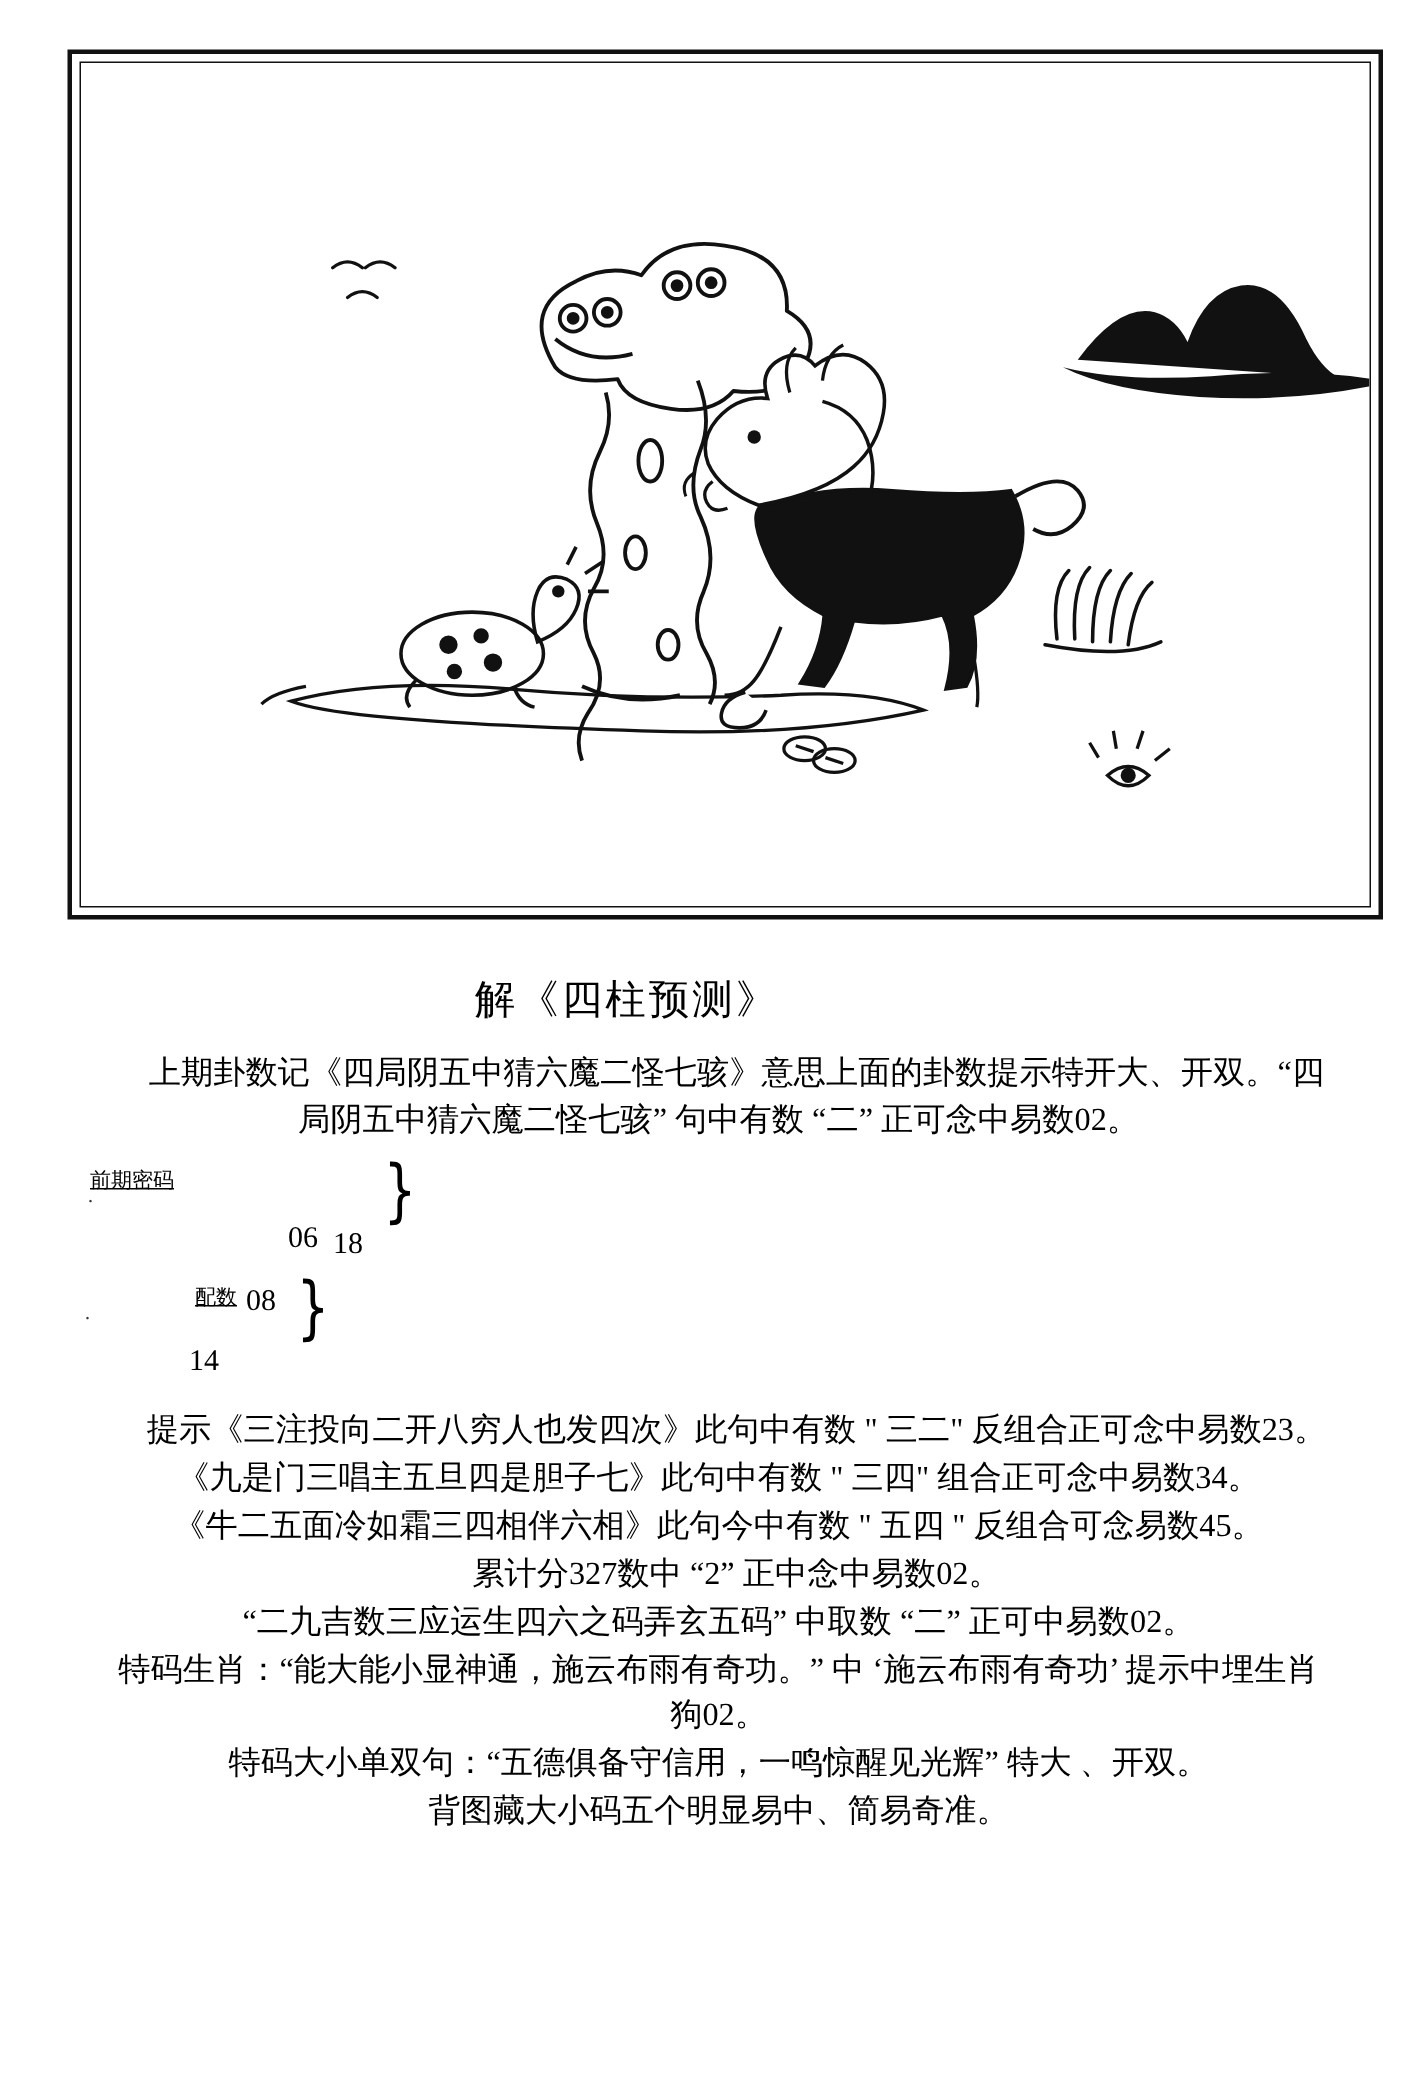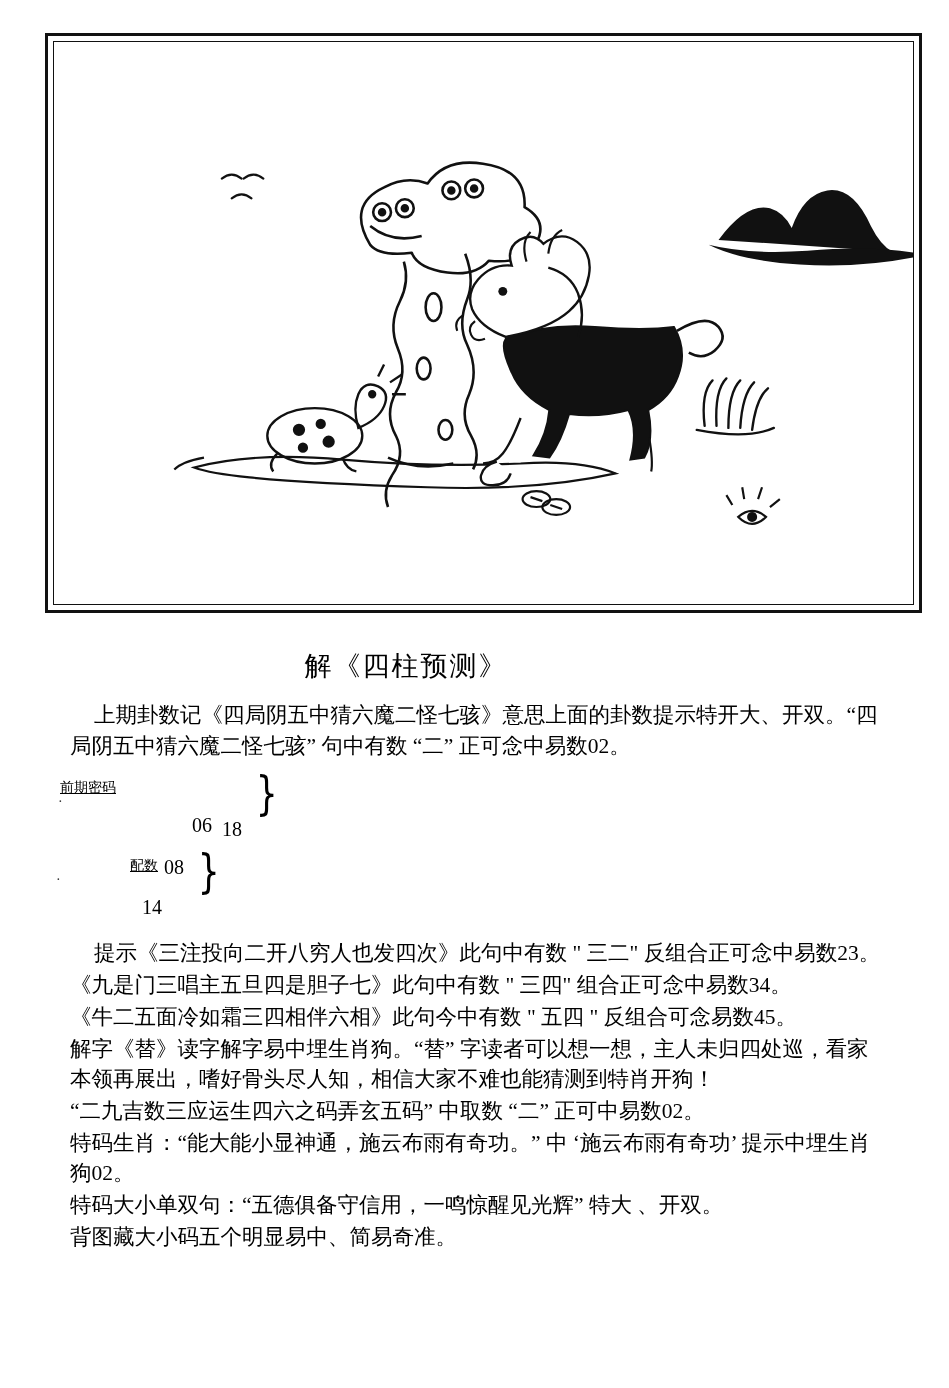--- a/index.html
+++ b/index.html
@@ -39,41 +39,41 @@
     left: 5px; top: 5px; right: 5px; bottom: 5px;
     border: 1px solid #111;
     box-sizing: border-box;
     overflow: hidden;
   }
   .illus-svg { display: block; width: 100%; height: 100%; }
 
   
   .doc-title {
     position: absolute;
-    left: 4px;
+    left: 16px;
     top: 648px;
     width: 804px;
     text-align: center;
     font-size: 27px;
     letter-spacing: 2px;
     font-family: "DejaVu Serif", "Liberation Serif", serif;
   }
 
   
   .body-text {
     position: absolute;
     left: 70px;
     top: 700px;
     width: 830px;
     font-size: 21.5px;
     line-height: 31px;
   }
   .para {
     margin: 0 12px 2px 0;
-    text-align: left;
+    text-align: center;
   }
   .indent { text-indent: 24px; }
   .tight { line-height: 30px; }
 
   
   .code-block {
     position: relative;
     height: 168px;
     margin-top: 6px;
     margin-bottom: 2px;
@@ -209,27 +209,27 @@
     <div class="code-block">
       <span class="dot-l" style="left:-12px; top:18px;">·</span>
       <span class="cb-label" style="left:-10px; top:4px;">前期密码</span>
       <span class="cb-num" style="left:122px; top:6px;margin-top:36px;">06</span>
       <span class="cb-num" style="left:152px; top:46px;">18</span>
       <span class="brace" style="left:182px; top:2px;">}</span>
 
       <span class="dot-l" style="left:-14px; top:96px;">·</span>
       <span class="cb-label" style="left:12px; top:82px;margin-left:48px;">配数</span>
       <span class="cb-num" style="left:94px; top:84px;">08</span>
-      <span class="cb-num" style="left:72px; top:124px;">14</span>
+      <span class="cb-num" style="left:56px; top:124px;">14</span>
       <span class="brace" style="left:124px; top:80px;">}</span>
     </div>
 
     <p class="para indent tight">提示《三注投向二开八穷人也发四次》此句中有数 " 三二" 反组合正可念中易数23。</p>
     <p class="para tight">《九是门三唱主五旦四是胆子七》此句中有数 " 三四" 组合正可念中易数34。</p>
     <p class="para tight">《牛二五面冷如霜三四相伴六相》此句今中有数 " 五四 " 反组合可念易数45。</p>
-    <p class="para tight">解字《替》读字解字易中埋生肖狗。“替” 字读者可以想一想，主人未归四处巡，看家本领再展出，嗜好骨头尽人知，相信大家不难也能猜测到特肖开狗！</p>
+    <p class="para indent tight">累计分327数中 “2” 正中念中易数02。</p>
     <p class="para tight">“二九吉数三应运生四六之码弄玄五码” 中取数 “二” 正可中易数02。</p>
     <p class="para tight">特码生肖：“能大能小显神通，施云布雨有奇功。” 中 ‘施云布雨有奇功’ 提示中埋生肖狗02。</p>
     <p class="para tight">特码大小单双句：“五德俱备守信用，一鸣惊醒见光辉” 特大 、开双。</p>
     <p class="para tight">背图藏大小码五个明显易中、简易奇准。</p>
   </div>
 
 </div>
 
 </body></html>

